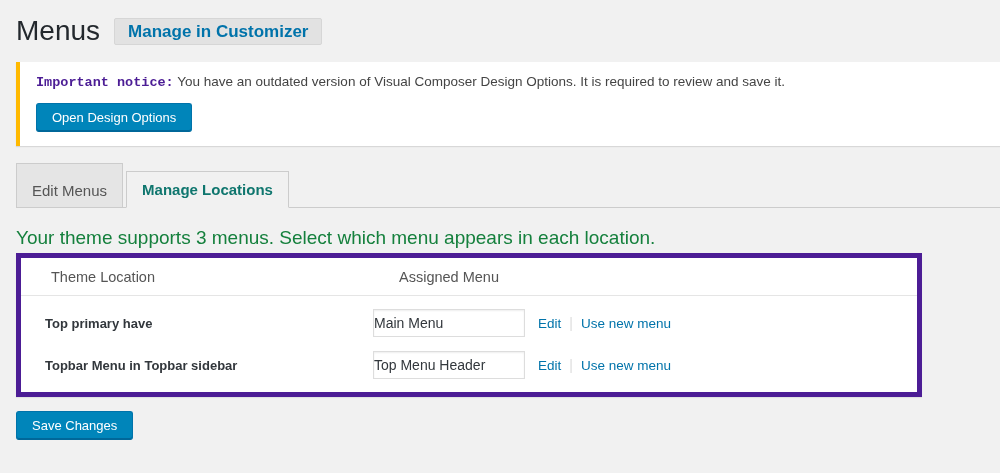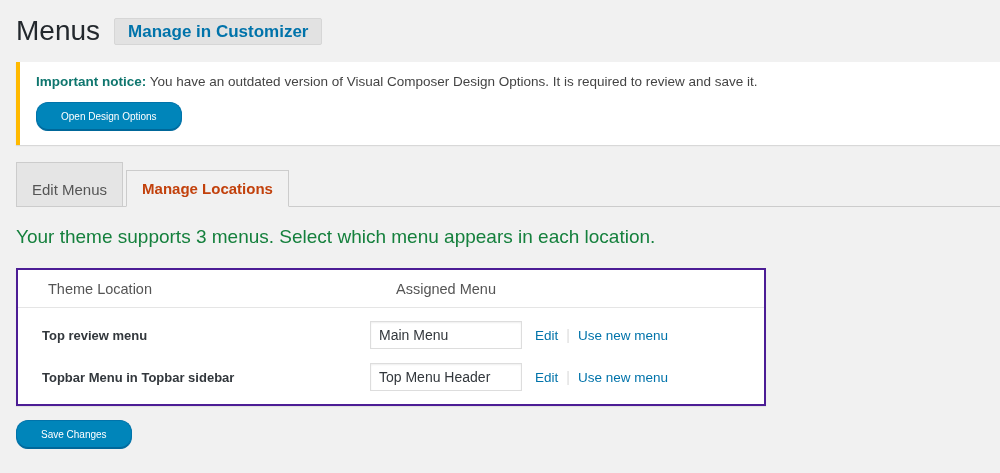--- a/index.html
+++ b/index.html
@@ -34,32 +34,32 @@
 
   
   .notice {
     background: #fff;
     border-left: 4px solid #ffb900;
     box-shadow: 0 1px 1px 0 rgba(0,0,0,.1);
     margin: 16px 0 0 0;
     padding: 11px 12px 12px 16px;
   }
   .notice p { margin: 0; font-size: 13.5px; line-height: 17px; color: #444; }
-  .notice p strong { color: #0f766e; }
+  .notice p strong { color: #4c1d95; font-family: Liberation Mono, monospace; }
   .button-primary {
     display: inline-block;
     background: #0085ba;
     border: 1px solid #0073aa;
     border-bottom-color: #006799;
     box-shadow: inset 0 -1px 0 #006799;
     color: #fff;
-    font-size: 10px;
+    font-size: 13px;
     font-family: "Liberation Sans", sans-serif;
-    padding: 6px 24px;
-    border-radius: 12px;
+    padding: 6px 15px;
+    border-radius: 3px;
     cursor: pointer;
     line-height: 15px;
   }
   .notice .button-primary { margin-top: 12px; margin-bottom: 2px; }
 
   
   .nav-tab-wrapper {
     margin: 25px 0 0 0;
     border-bottom: 1px solid #ccc;
     display: flex;
@@ -74,37 +74,37 @@
     color: #555;
     font-size: 15px;
     padding: 18px 15px 7px;
     margin-right: 3px;
     cursor: pointer;
     text-decoration: none;
     line-height: 18px;
   }
   .nav-tab-active {
     background: #f1f1f1;
-    color: #c2410c;
+    color: #0f766e;
     font-weight: 700;
     padding-top: 9px;
     padding-bottom: 8px;
     margin-bottom: -1px;
     border-bottom: 1px solid #f1f1f1;
   }
 
   
   .intro-text { margin: 19px 0 0 0; font-size: 19px; color: #15803d; }
 
   
   .locations-card {
-    margin-top: 20px;
-    width: 750px;
+    margin-top: 4px;
+    width: 906px;
     background: #fff;
-    border: 2px solid #4c1d95;
+    border: 5px solid #4c1d95;
     box-shadow: 0 1px 1px 0 rgba(0,0,0,.06);
   }
   table.menu-locations { width: 100%; border-collapse: collapse; }
   table.menu-locations th {
     text-align: left;
     font-weight: 400;
     font-size: 14.5px;
     color: #555;
     padding: 11px 0 10px 26px;
     border-bottom: 1px solid #e5e5e5;
@@ -120,21 +120,21 @@
     font-size: 13px; font-weight: 700; color: #32373c;
     padding-left: 24px !important;
   }
   .assigned-cell { display: flex; align-items: center; }
   .menu-select {
     width: 152px; height: 28px;
     border: 1px solid #ddd;
     background: #fff;
     box-shadow: inset 0 1px 2px rgba(0,0,0,.07);
     font-size: 14px; color: #32373c;
-    padding: 0 8px;
+    padding: 0 0;
     line-height: 26px;
     white-space: nowrap;
     overflow: hidden;
     cursor: pointer;
   }
   .row-links { margin-left: 13px; font-size: 13.5px; display: flex; align-items: center; }
   .row-links a { color: #0073aa; text-decoration: none; cursor: pointer; }
   .link-sep { color: #ddd; margin: 0 8px; font-size: 14px; }
 
   .save-row { margin-top: 14px; }
@@ -164,21 +164,21 @@
   <div class="locations-card">
     <table class="menu-locations">
       <thead>
         <tr>
           <th>Theme Location</th>
           <th>Assigned Menu</th>
         </tr>
       </thead>
       <tbody>
         <tr class="loc-row">
-          <td class="loc-name">Top review menu</td>
+          <td class="loc-name">Top primary have</td>
           <td>
             <div class="assigned-cell">
               <div class="menu-select">Main Menu</div>
               <span class="row-links">
                 <a>Edit</a>
                 <span class="link-sep">|</span>
                 <a>Use new menu</a>
               </span>
             </div>
           </td>

